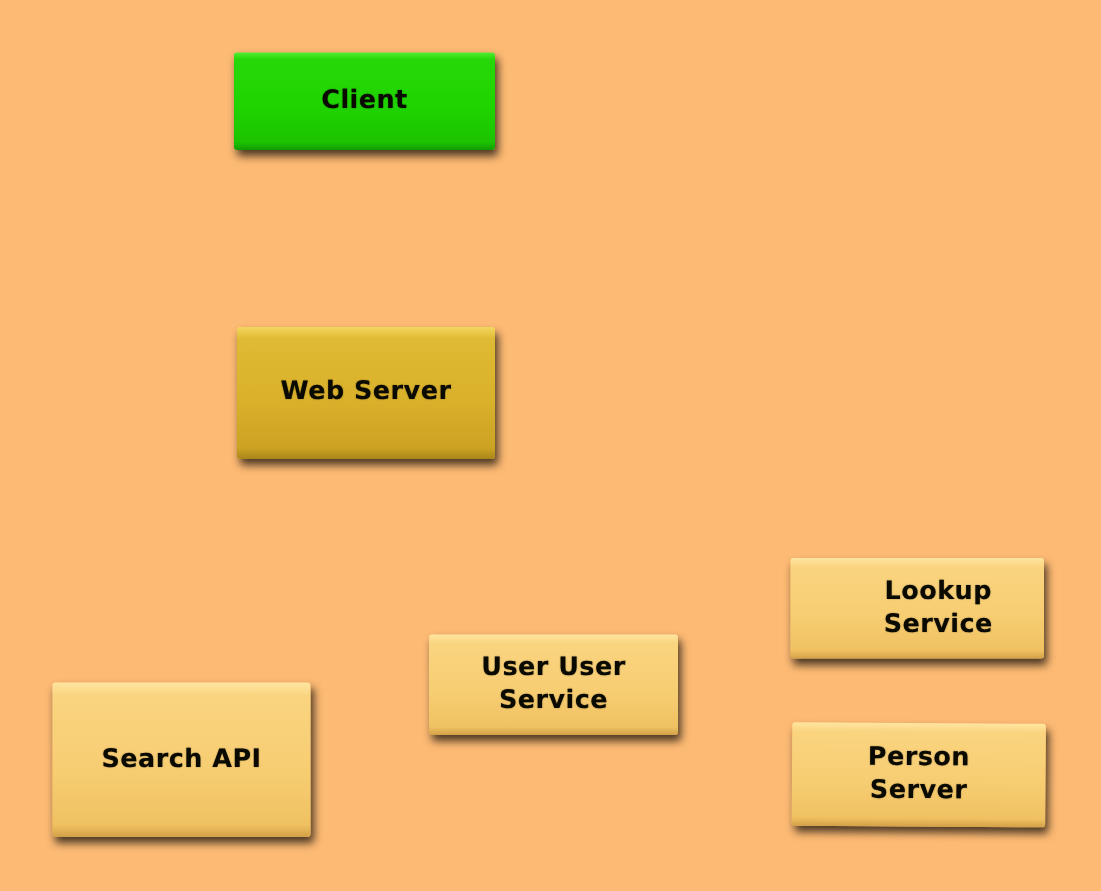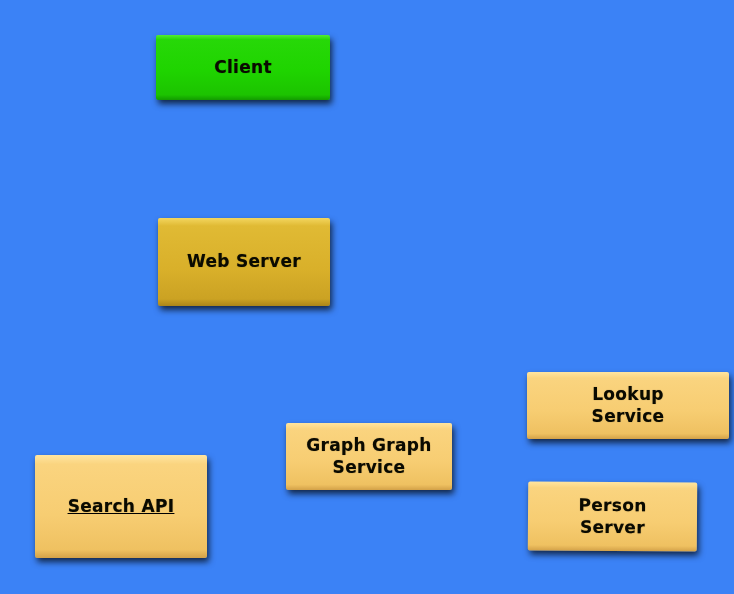--- a/index.html
+++ b/index.html
@@ -5,21 +5,21 @@
 <style>
   html, body {
     margin: 0;
     padding: 0;
     background: #000000;
   }
   .stage {
     position: relative;
     width: 734px;
     height: 594px;
-    background: #3b82f6;
+    background: #fdba74;
     overflow: hidden;
     font-family: "DejaVu Sans", "Liberation Sans", sans-serif;
   }
   .node {
     position: absolute;
     display: flex;
     align-items: center;
     justify-content: center;
     border-radius: 2px;
     box-shadow: 2px 4px 6px rgba(0,0,0,0.7);
@@ -46,44 +46,44 @@
       #d9b02a 58%, #cba223 92%, #aa8519 100%);
   }
   .fill-tan {
     background: linear-gradient(180deg,
       #ffe5a0 0%, #fad47f 9%,
       #f7cd72 58%, #efc161 92%, #d3a148 100%);
   }
   
   .node-client        { left: 156px; top: 35px;  width: 174px; height: 65px;  }
   .node-web-server    { left: 158px; top: 218px; width: 172px; height: 88px; }
-  .node-search-api    { left: 35px;  top: 455px; width: 172px; height: 103px; text-decoration: underline; }
+  .node-search-api    { left: 35px;  top: 455px; width: 172px; height: 103px; }
   .node-user-graph    { left: 286px; top: 423px; width: 166px; height: 67px;  }
-  .node-lookup        { left: 527px; top: 372px; width: 202px; height: 67px;  }
+  .node-lookup        { left: 527px; top: 372px; width: 141px; height: 67px; padding-left: 28px;  }
   .node-person        { left: 528px; top: 482px; width: 169px; height: 69px; transform: rotate(0.4deg); }
 </style>
 </head>
 <body>
 
 <div class="stage">
 
   <div class="node node-client fill-green">
     <span class="node-label">Client</span>
   </div>
 
   <div class="node node-web-server fill-gold">
     <span class="node-label">Web Server</span>
   </div>
 
   <div class="node node-search-api fill-tan">
     <span class="node-label">Search API</span>
   </div>
 
   <div class="node node-user-graph fill-tan">
-    <span class="node-label">Graph Graph
+    <span class="node-label">User User
 Service</span>
   </div>
 
   <div class="node node-lookup fill-tan">
     <span class="node-label">Lookup
 Service</span>
   </div>
 
   <div class="node node-person fill-tan">
     <span class="node-label">Person

